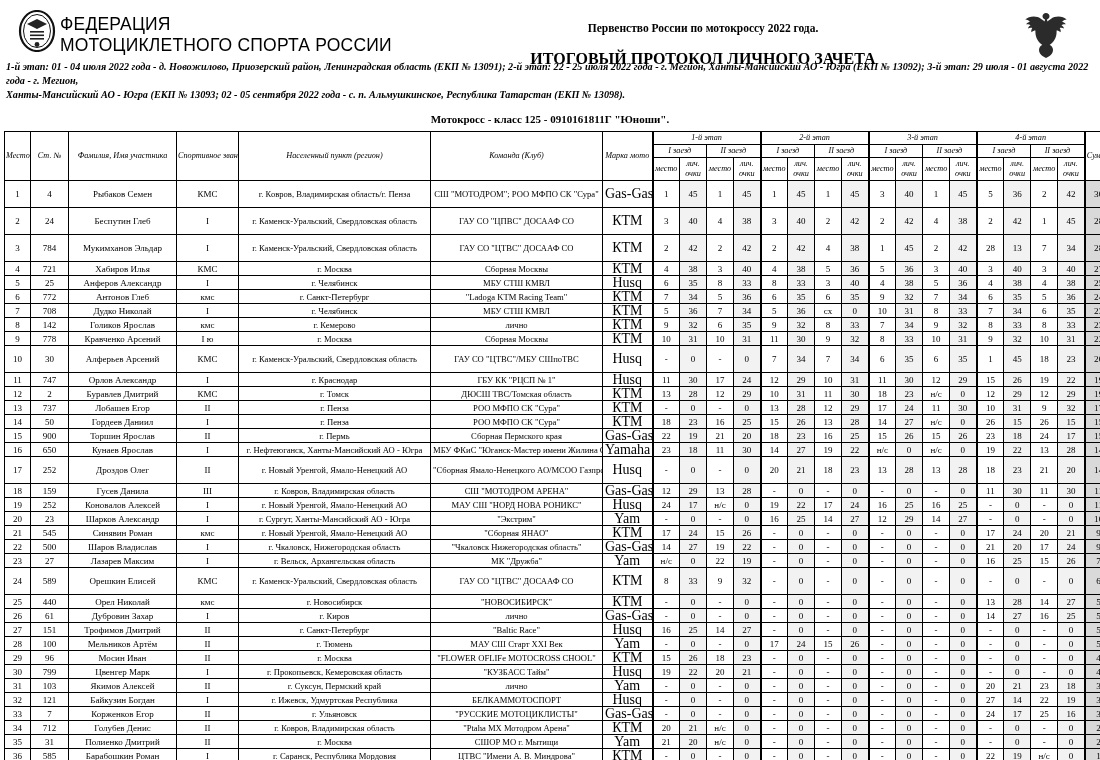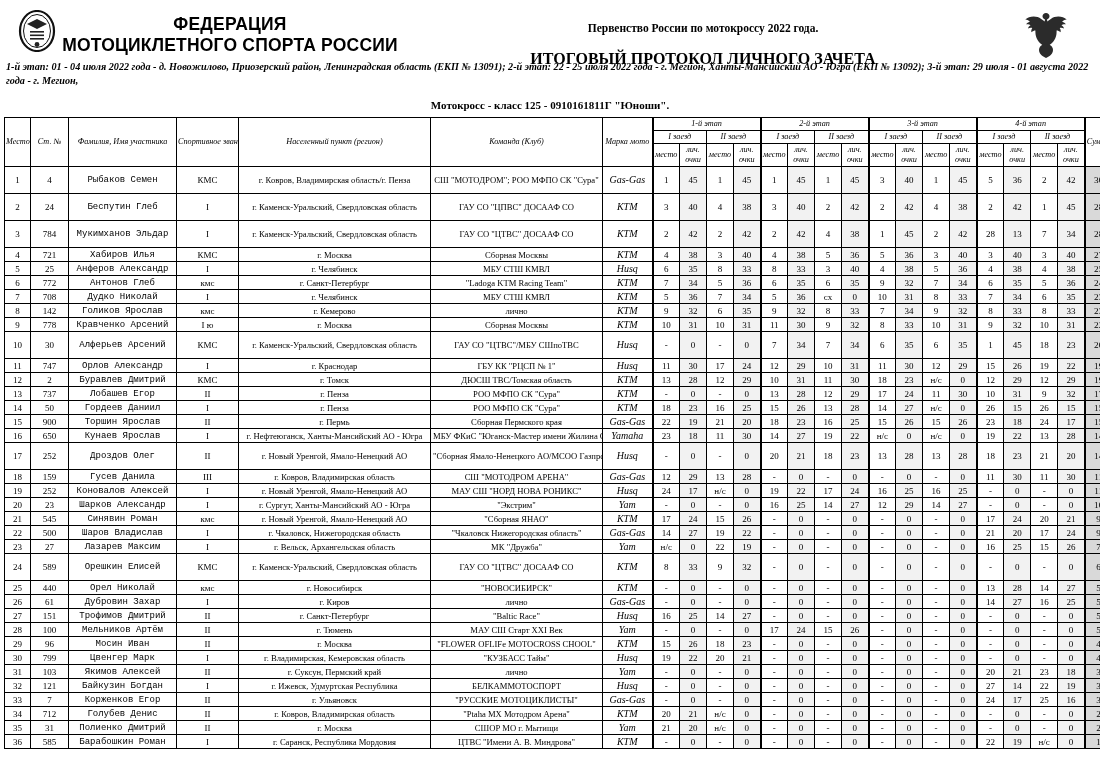--- a/index.html
+++ b/index.html
@@ -30,23 +30,22 @@
     flex: 0 0 46px;
     display: flex;
     justify-content: center;
     align-items: flex-start;
     padding-top: 2px;
   }
   .fed-logo svg { display: block; }
 
   .fed-title {
     flex: 0 0 340px;
-    text-align: center;
     font-family: "Liberation Sans", "DejaVu Sans", sans-serif;
-    font-weight: bold;
+    font-weight: normal;
     font-size: 17.5px;
     line-height: 21px;
     letter-spacing: 0.2px;
     padding-top: 6px;
   }
   .fed-title .l2 { white-space: nowrap; }
 
   .meet-block {
     flex: 1 1 auto;
     text-align: center;
@@ -120,26 +119,26 @@
   .hdr-heat {
     font-size: 8.4px;
   }
   .hdr-sub {
     font-size: 7.4px;
     line-height: 8.5px;
   }
   .stage-sep { border-left: 2px solid #000 !important; }
 
   tbody td { height: 13px; line-height: 12px; }
-  td.name-cell { text-align: left; padding-left: 4px; font-size: 9px; font-family: Liberation Mono, monospace; }
+  td.name-cell { text-align: left; padding-left: 4px; font-size: 9px; }
   td.city-cell { text-align: left; padding-left: 4px; font-size: 8.6px; white-space: normal; line-height: 10px;}
   td.team-cell { text-align: center; font-size: 8.6px; white-space: normal; line-height: 10px;}
   td.pts { background: #f2f2f2; }
   td.sum { background: #d9d9d9; font-size: 9.2px; }
-  td.moto { font-size: 10px; font-style: italic; }
+  td.moto { font-size: 14px; }
   tr.tall td { height: 26px; }
 </style>
 </head>
 <body>
 
 <div class="doc-header">
 
   <div class="fed-logo">
     <svg width="38" height="42" viewBox="0 0 38 42">
       <ellipse cx="19" cy="21" rx="17" ry="20" fill="none" stroke="#111" stroke-width="2.2"></ellipse>
@@ -168,20 +167,21 @@
         <path d="M31 5 c-2 0 -3.5 1.5 -3.5 3.2 0 1.5 1 2.6 2.3 3 l0 2.3 -3.6 -2.6 c-2.2 -1.6 -4.8 -2.4 -7.5 -2.4 -3.4 0 -6.2 1.3 -8.4 3 2.2 0.2 3.6 1 4.6 2.2 -1.8 0.4 -3 1.3 -3.8 2.5 2 -0.2 3.4 0.2 4.4 1 -1.4 0.9 -2.3 2 -2.6 3.4 1.8 -0.8 3.2 -0.9 4.4 -0.5 -0.9 1.3 -1.2 2.7 -0.9 4.2 1.4 -1.3 2.7 -1.9 4 -1.9 l0 1.6 c0 6 3.2 10.6 8.2 13.9 l2.4 1.6 2.4 -1.6 c5 -3.3 8.2 -7.9 8.2 -13.9 l0 -1.6 c1.3 0 2.6 0.6 4 1.9 0.3 -1.5 0 -2.9 -0.9 -4.2 1.2 -0.4 2.6 -0.3 4.4 0.5 -0.3 -1.4 -1.2 -2.5 -2.6 -3.4 1 -0.8 2.4 -1.2 4.4 -1 -0.8 -1.2 -2 -2.1 -3.8 -2.5 1 -1.2 2.4 -2 4.6 -2.2 -2.2 -1.7 -5 -3 -8.4 -3 -2.7 0 -5.3 0.8 -7.5 2.4 l-3.6 2.6 0 -2.3 c1.3 -0.4 2.3 -1.5 2.3 -3 0 -1.7 -1.5 -3.2 -3.5 -3.2 z"></path>
         <path d="M25 33 l12 0 0 2 -12 0 z" opacity="0.85"></path>
         <path d="M31 36 c-4 0 -7 2.6 -7 6 0 3.6 3.2 6.4 7 8 3.8 -1.6 7 -4.4 7 -8 0 -3.4 -3 -6 -7 -6 z"></path>
       </g>
     </svg>
   </div>
 </div>
 
 <div class="stages">
   <div>1-й этап: 01 - 04 июля 2022 года - д. Новожилово, Приозерский район, Ленинградская область (ЕКП № 13091); 2-й этап: 22 - 25 июля 2022 года - г. Мегион, Ханты-Мансийский АО - Югра (ЕКП № 13092); 3-й этап: 29 июля - 01 августа 2022 года - г. Мегион,</div>
+  <div>Ханты-Мансийский АО - Югра (ЕКП № 13093; 02 - 05 сентября 2022 года - с. п. Альмушкинское, Республика Татарстан (ЕКП № 13098).</div>
 </div>
 
 <div class="moto-class">Мотокросс - класс 125 - 0910161811Г  "Юноши".</div>
 
 <div class="table-wrap">
   <table class="protocol">
     <colgroup>
       <col style="width:26px">
         <col style="width:38px">
         <col style="width:108px">
@@ -1004,21 +1004,21 @@
           <td class="pts">0</td>
           <td>-</td>
           <td class="pts">0</td>
           <td class="sum stage-sep">49</td>
         </tr>
         <tr class="">
           <td>30</td>
           <td>799</td>
           <td class="name-cell">Цвенгер Марк</td>
           <td>I</td>
-          <td class="city-cell">г. Владимирская, Кемеровская область</td>
+          <td class="city-cell">г. Прокопьевск, Кемеровская область</td>
           <td class="team-cell">"КУЗБАСС Тайм"</td>
           <td class="moto">Husq</td>
           <td class="stage-sep">19</td>
           <td class="pts">22</td>
           <td>20</td>
           <td class="pts">21</td>
           <td class="stage-sep">-</td>
           <td class="pts">0</td>
           <td>-</td>
           <td class="pts">0</td>

